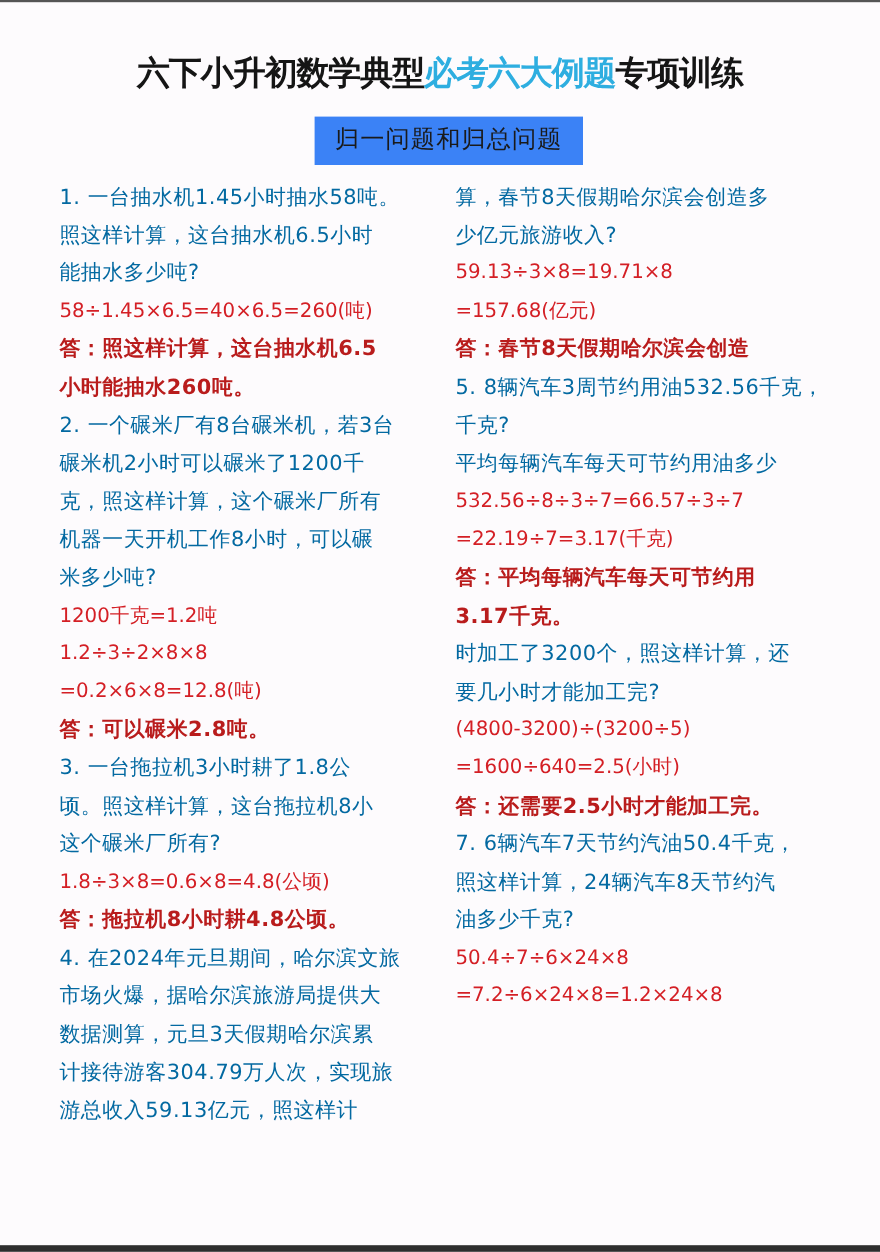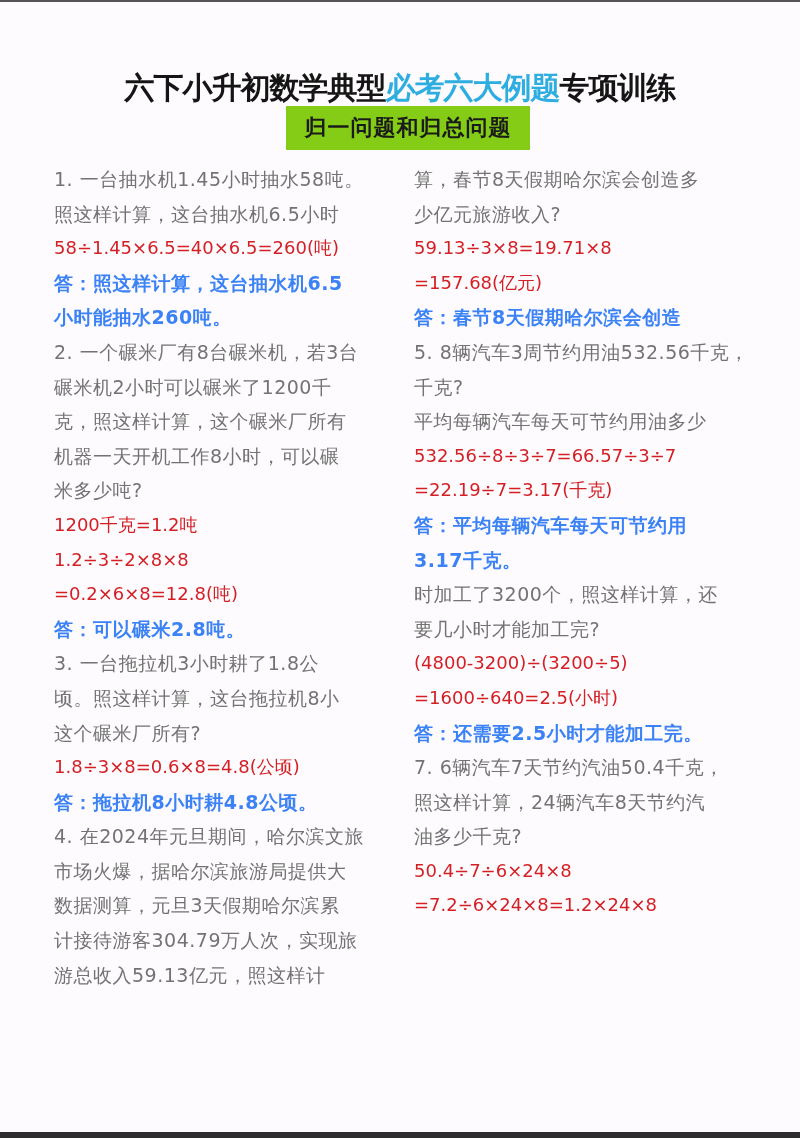--- a/index.html
+++ b/index.html
@@ -4,54 +4,55 @@
 <style>
   html, body { margin: 0; padding: 0; }
   body {
     width: 800px; height: 1138px; position: relative; overflow: hidden;
     background: #fdfbfd;
     font-family: "DejaVu Sans", "Liberation Sans", sans-serif;
   }
   .top-bar { position: absolute; left: 0; top: 0; width: 800px; height: 2px; background: #555; }
   .bottom-bar { position: absolute; left: 0; top: 1132px; width: 800px; height: 6px; background: #2e2e2e; }
   .title {
-    position: absolute; left: 0; top: 68px; width: 800px; text-align: center;
+    position: absolute; left: 0; top: 47px; width: 800px; text-align: center;
     font-size: 30px; font-weight: bold; color: #151515; letter-spacing: -1px;
     line-height: 40px;
   }
   .title .hl { color: #2eaee0; }
   .subtitle-box {
     position: absolute; left: 286px; top: 106px; width: 244px; height: 44px;
-    background: #84cc16; text-align: center; line-height: 44px;
-    font-size: 22px; font-weight: bold; color: #1a1a1a; letter-spacing: 1px;
+    background: #3b82f6; text-align: center; line-height: 44px;
+    font-size: 22px; font-weight: normal; color: #1a1a1a; letter-spacing: 1px;
   }
   .col { position: absolute; top: 162px; }
   .col.left { left: 54px; width: 346px; }
   .col.right { left: 414px; width: 346px; }
   .line {
     height: 34.6px; line-height: 34.6px; white-space: nowrap;
-    font-size: 19px; color: #737373; letter-spacing: 0.5px;
+    font-size: 19px; color: #0369a1; letter-spacing: 0.5px;
   }
   .line.calc { color: #d41f25; font-weight: normal; font-size: 18px; letter-spacing: 0; }
-  .line.ans { color: #3b82f6; font-weight: bold; font-size: 19px; letter-spacing: 0.5px; }
+  .line.ans { color: #b91c1c; font-weight: bold; font-size: 19px; letter-spacing: 0.5px; }
 </style>
 </head>
 <body>
 
 <div class="top-bar"></div>
 
 <div class="title">
   <span>六下小升初数学典型</span><span class="hl">必考六大例题</span><span>专项训练</span>
 </div>
 
 <div class="subtitle-box">归一问题和归总问题</div>
 
 <div class="col left" id="col-left">
     <div class="line q">1. 一台抽水机1.45小时抽水58吨。</div>
     <div class="line q">照这样计算，这台抽水机6.5小时</div>
+    <div class="line q">能抽水多少吨?</div>
     <div class="line calc">58÷1.45×6.5=40×6.5=260(吨)</div>
     <div class="line ans">答：照这样计算，这台抽水机6.5</div>
     <div class="line ans">小时能抽水260吨。</div>
     <div class="line q">2. 一个碾米厂有8台碾米机，若3台</div>
     <div class="line q">碾米机2小时可以碾米了1200千</div>
     <div class="line q">克，照这样计算，这个碾米厂所有</div>
     <div class="line q">机器一天开机工作8小时，可以碾</div>
     <div class="line q">米多少吨?</div>
     <div class="line calc">1200千克=1.2吨</div>
     <div class="line calc">1.2÷3÷2×8×8</div>

